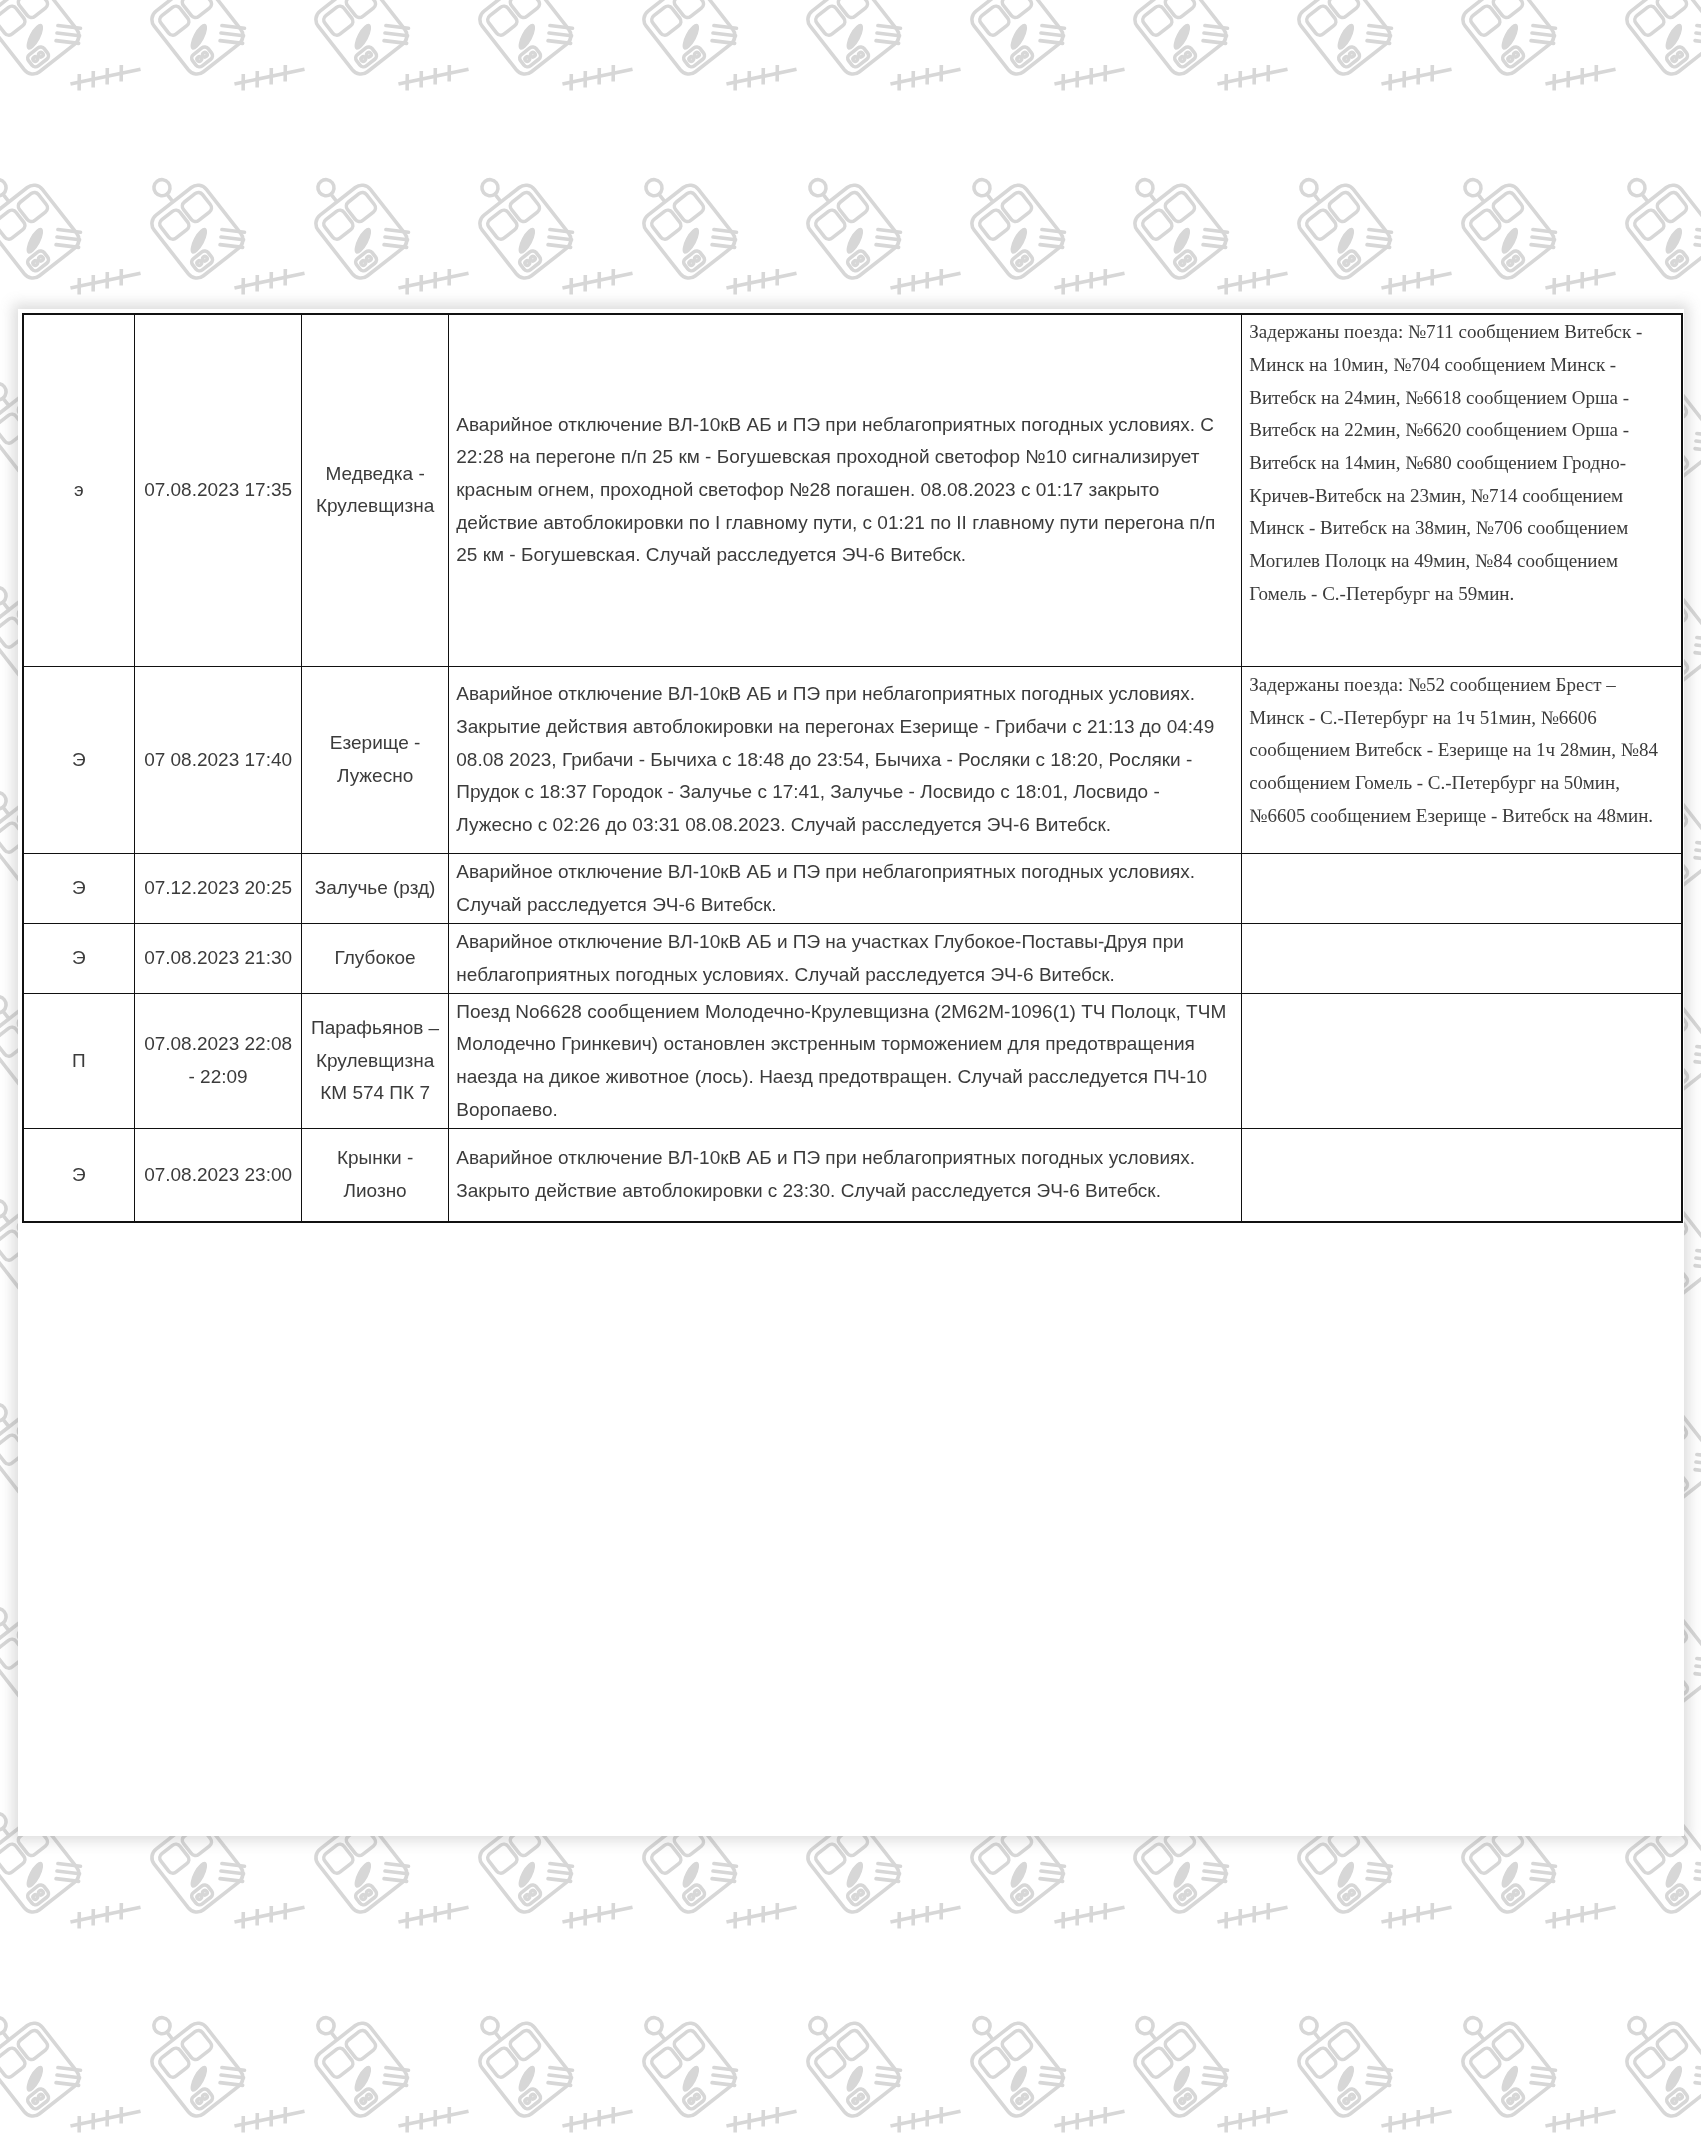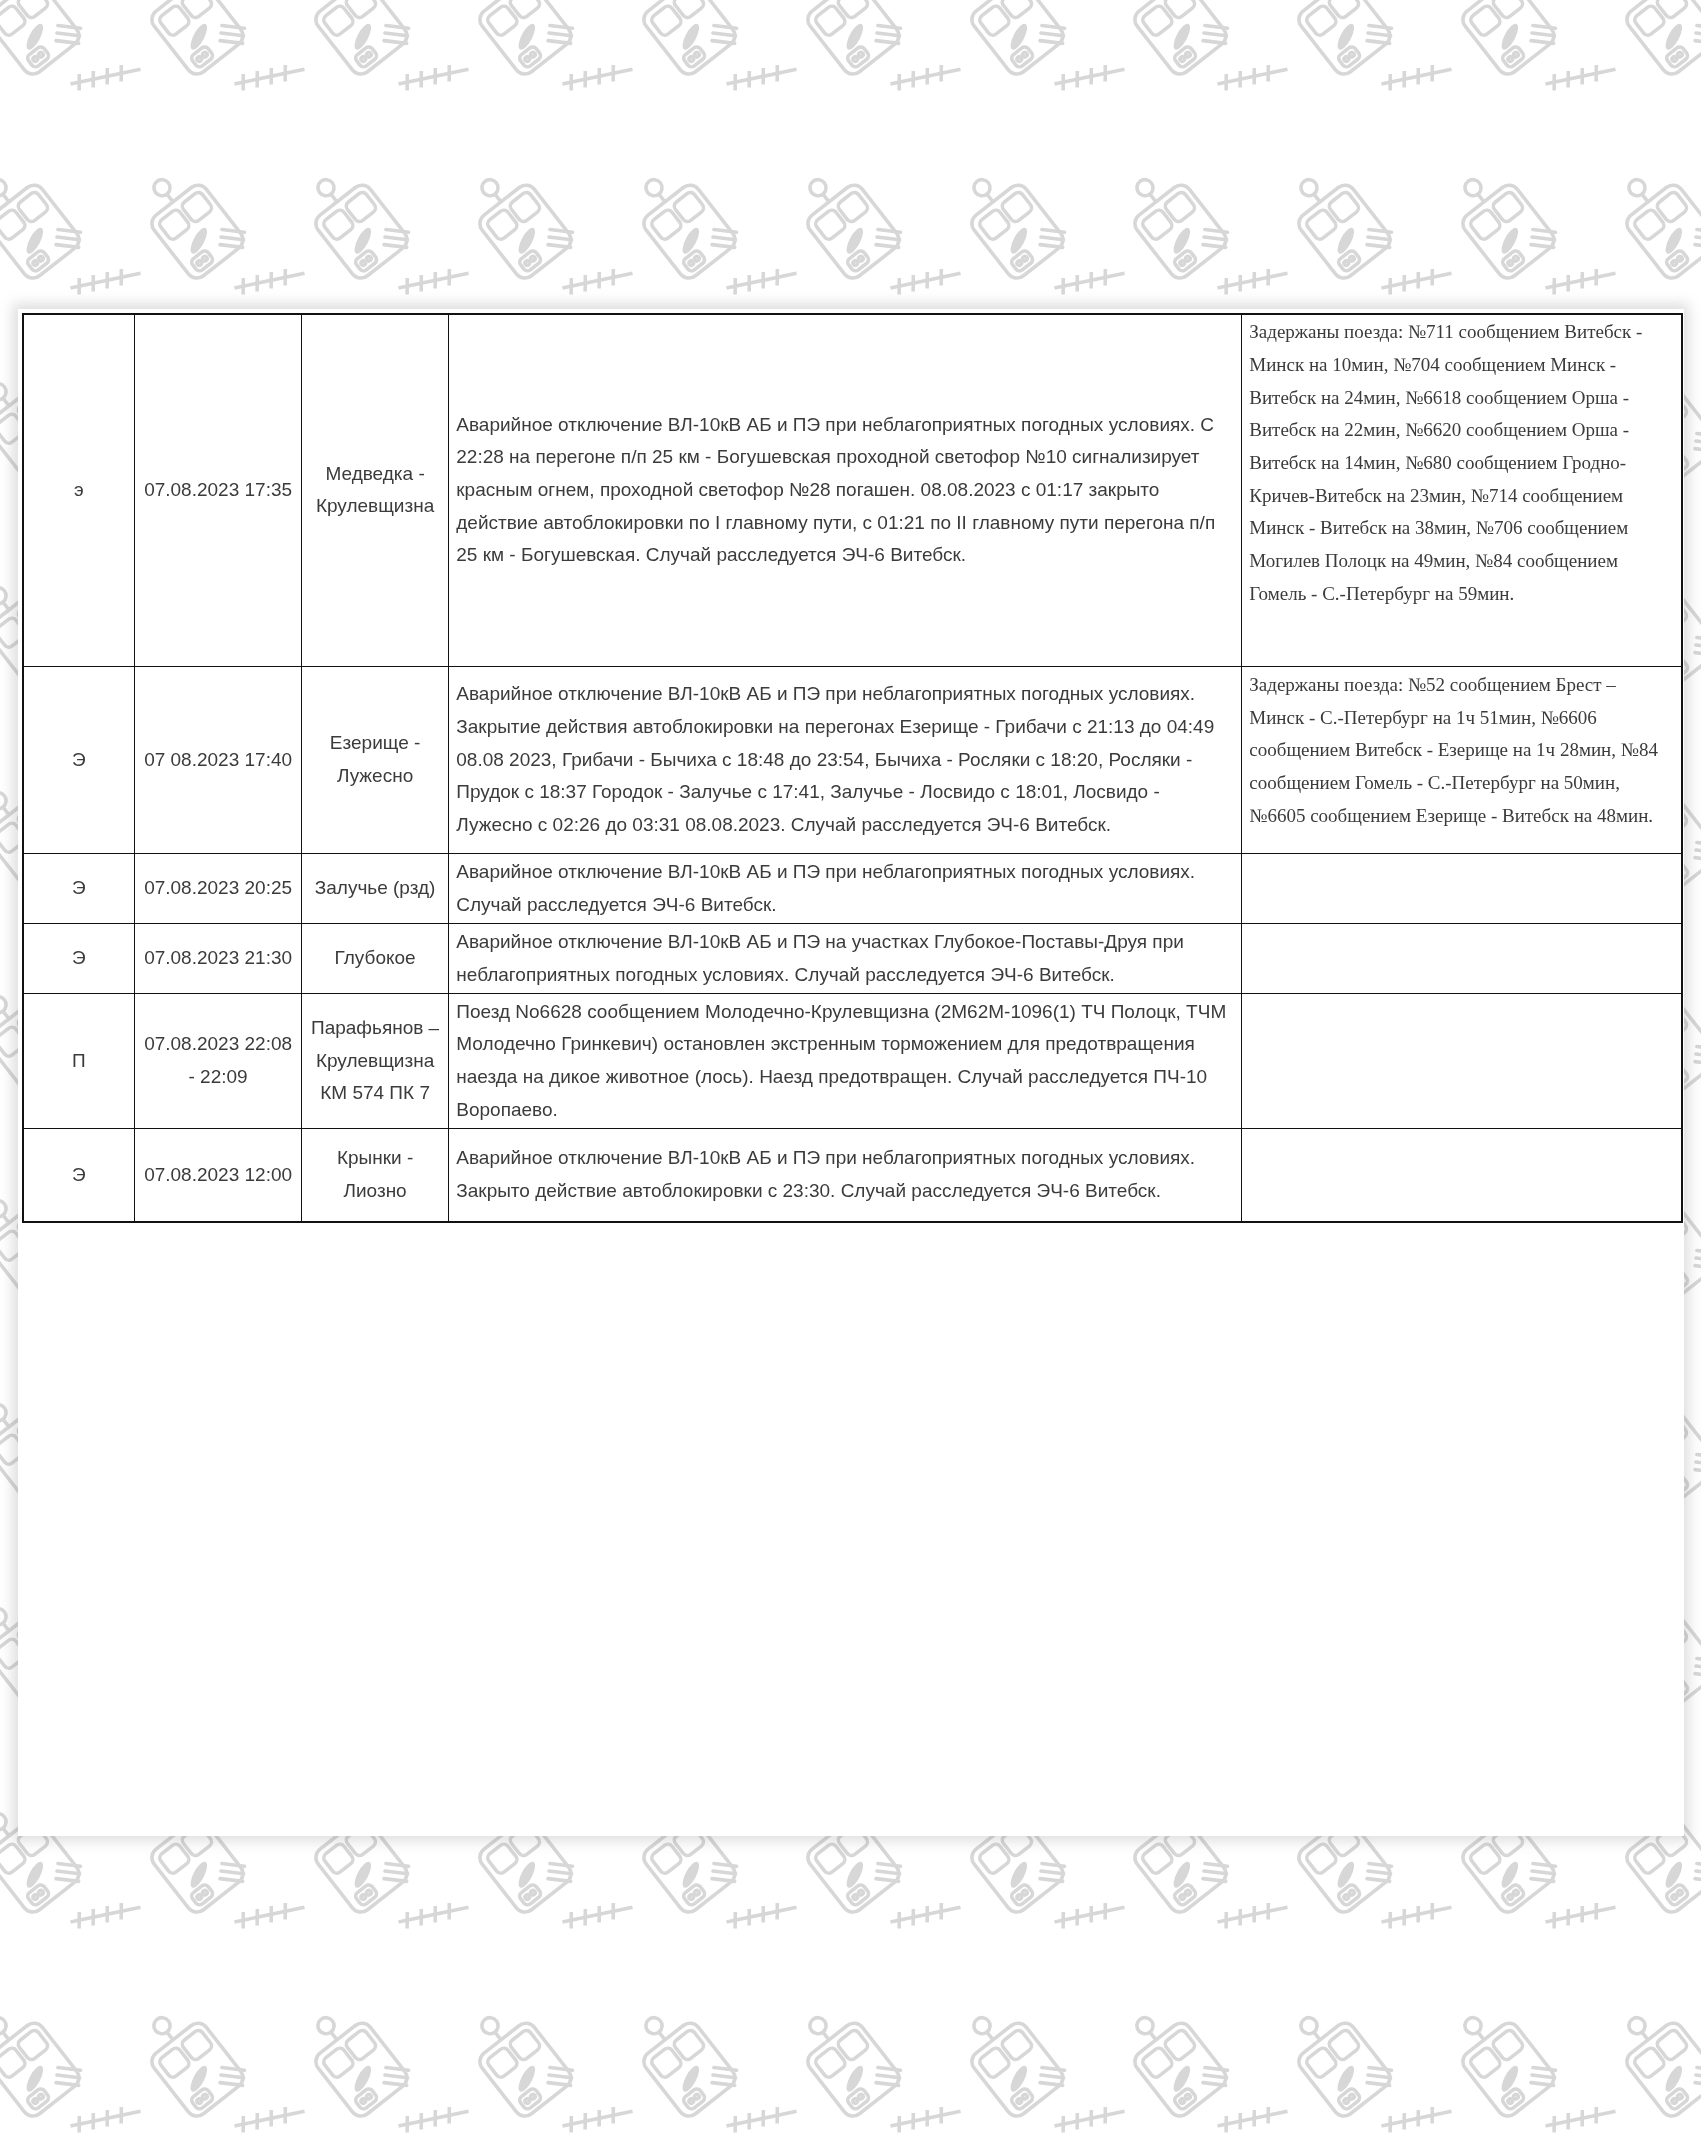--- a/index.html
+++ b/index.html
@@ -2845,42 +2845,42 @@
       </tr>
       <tr class="r2">
         <td class="c-type">Э</td>
         <td class="c-date">07 08.2023 17:40</td>
         <td class="c-loc">Езерище - Лужесно</td>
         <td class="c-desc">Аварийное отключение ВЛ-10кВ АБ и ПЭ при неблагоприятных погодных условиях. Закрытие действия автоблокировки на перегонах Езерище - Грибачи с 21:13 до 04:49 08.08 2023, Грибачи - Бычиха с 18:48 до 23:54, Бычиха - Росляки с 18:20, Росляки - Прудок с 18:37 Городок - Залучье с 17:41, Залучье - Лосвидо с 18:01, Лосвидо - Лужесно с 02:26 до 03:31 08.08.2023. Случай расследуется ЭЧ-6 Витебск.</td>
         <td class="c-delay">Задержаны поезда: №52 сообщением Брест – Минск - С.-Петербург на 1ч 51мин, №6606 сообщением Витебск - Езерище на 1ч 28мин, №84 сообщением Гомель - С.-Петербург на 50мин, №6605 сообщением Езерище - Витебск на 48мин.</td>
       </tr>
       <tr class="r3">
         <td class="c-type">Э</td>
-        <td class="c-date">07.08.2023 20:25</td>
+        <td class="c-date">07.12.2023 20:25</td>
         <td class="c-loc">Залучье (рзд)</td>
         <td class="c-desc">Аварийное отключение ВЛ-10кВ АБ и ПЭ при неблагоприятных погодных условиях. Случай расследуется ЭЧ-6 Витебск.</td>
         <td class="c-delay"></td>
       </tr>
       <tr class="r4">
         <td class="c-type">Э</td>
         <td class="c-date">07.08.2023 21:30</td>
         <td class="c-loc">Глубокое</td>
         <td class="c-desc">Аварийное отключение ВЛ-10кВ АБ и ПЭ на участках Глубокое-Поставы-Друя при неблагоприятных погодных условиях. Случай расследуется ЭЧ-6 Витебск.</td>
         <td class="c-delay"></td>
       </tr>
       <tr class="r5">
         <td class="c-type">П</td>
         <td class="c-date">07.08.2023 22:08 - 22:09</td>
         <td class="c-loc">Парафьянов – Крулевщизна КМ 574 ПК 7</td>
         <td class="c-desc">Поезд No6628 сообщением Молодечно-Крулевщизна (2М62М-1096(1) ТЧ Полоцк, ТЧМ Молодечно Гринкевич) остановлен экстренным торможением для предотвращения наезда на дикое животное (лось). Наезд предотвращен. Случай расследуется ПЧ-10 Воропаево.</td>
         <td class="c-delay"></td>
       </tr>
       <tr class="r6">
         <td class="c-type">Э</td>
-        <td class="c-date">07.08.2023 12:00</td>
+        <td class="c-date">07.08.2023 23:00</td>
         <td class="c-loc">Крынки - Лиозно</td>
         <td class="c-desc">Аварийное отключение ВЛ-10кВ АБ и ПЭ при неблагоприятных погодных условиях. Закрыто действие автоблокировки с 23:30. Случай расследуется ЭЧ-6 Витебск.</td>
         <td class="c-delay"></td>
       </tr>
     </tbody>
   </table>
 </div>
 
 
 </body></html>

